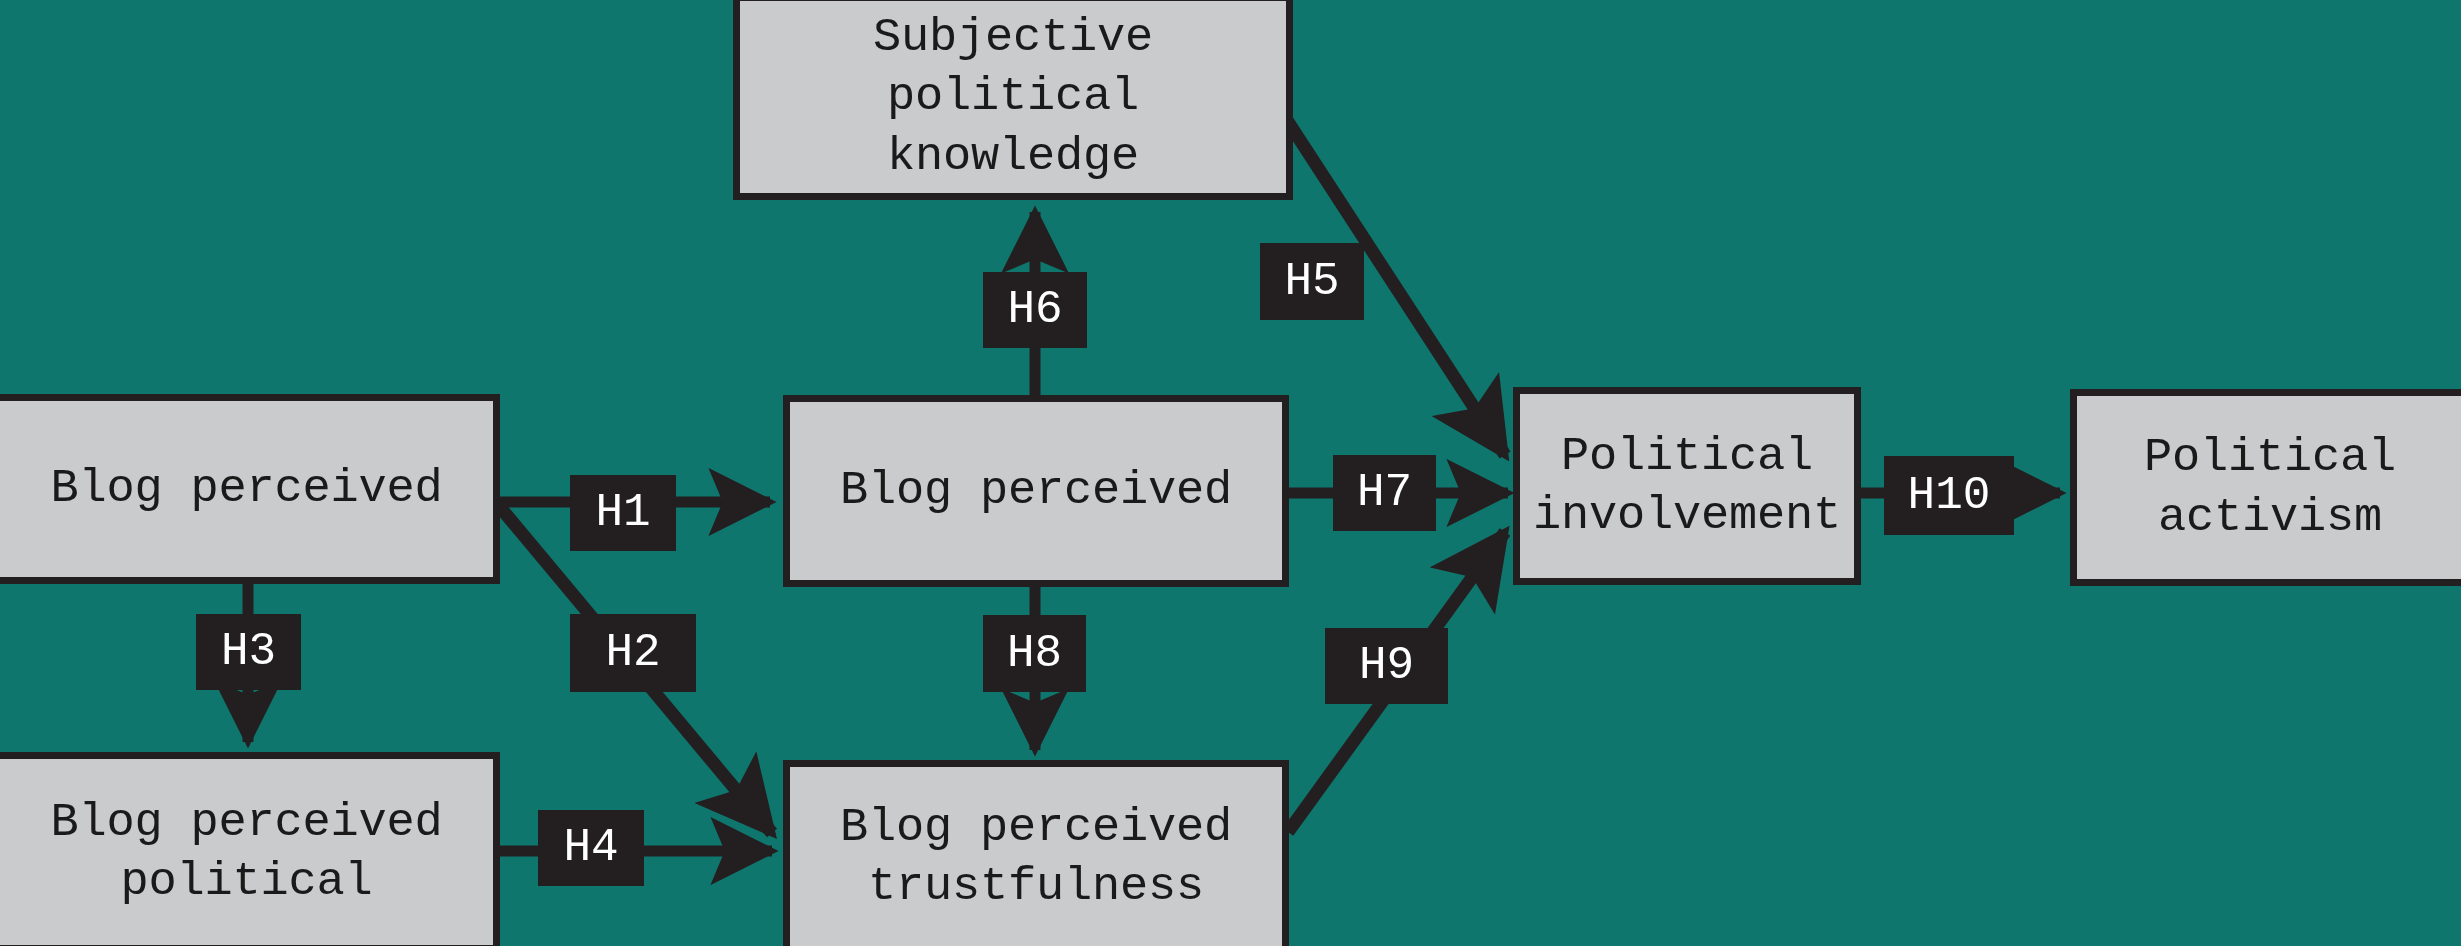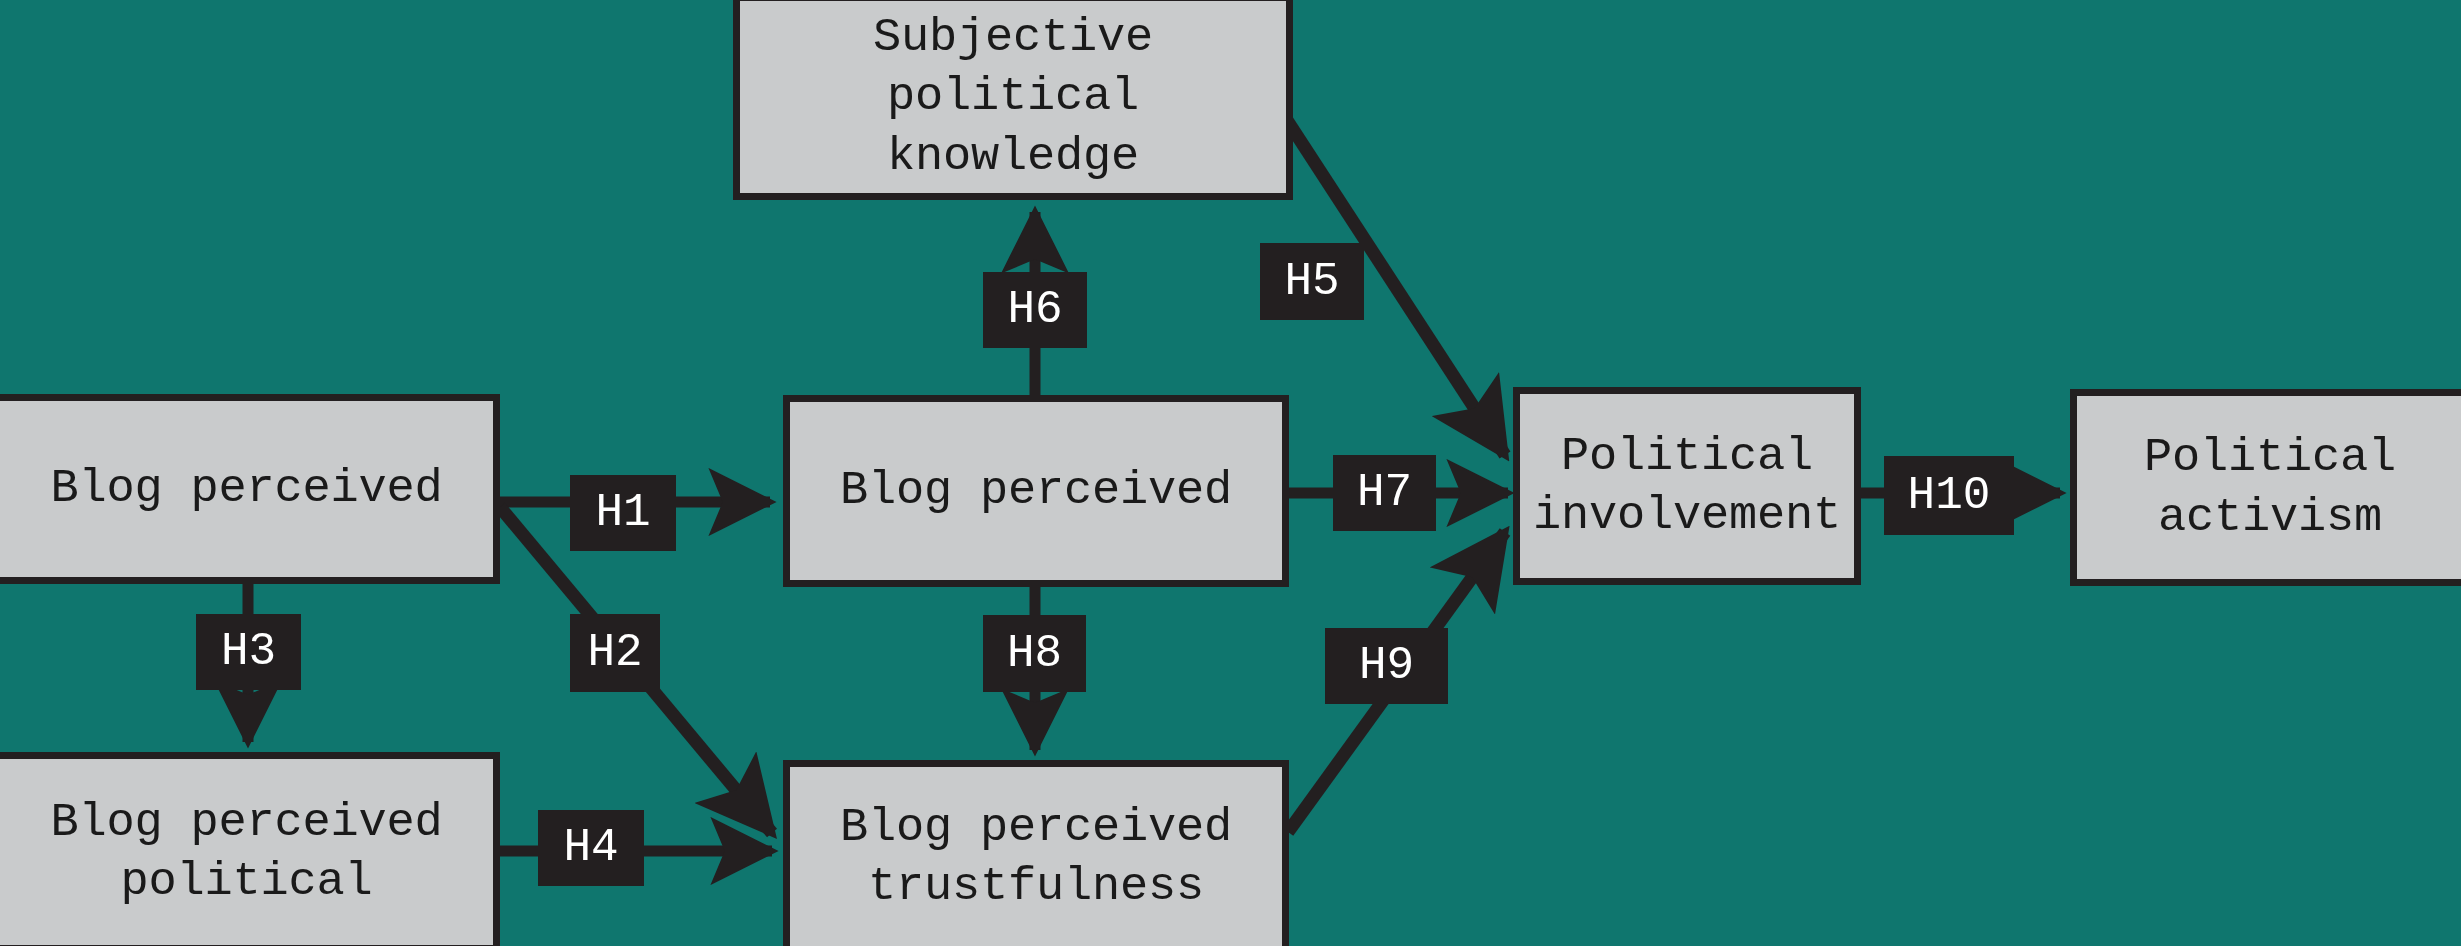--- a/index.html
+++ b/index.html
@@ -133,21 +133,21 @@
     <span class="label-text">
       <span>Blog perceived</span><br>
       <span>trustfulness</span>
     </span>
   </div>
 
   <div class="h-label" style="left:570px; top:464px; width:106px; height:76px;margin-top:11px;">
     <span>H1</span>
   </div>
 
-  <div class="h-label" style="left:570px; top:614px; width:90px; height:78px;">
+  <div class="h-label" style="left:570px; top:614px; width:126px; height:78px;">
     <span>H2</span>
   </div>
 
   <div class="h-label" style="left:196px; top:614px; width:105px; height:76px;">
     <span>H3</span>
   </div>
 
   <div class="h-label" style="left:538px; top:810px; width:106px; height:76px;">
     <span>H4</span>
   </div>

